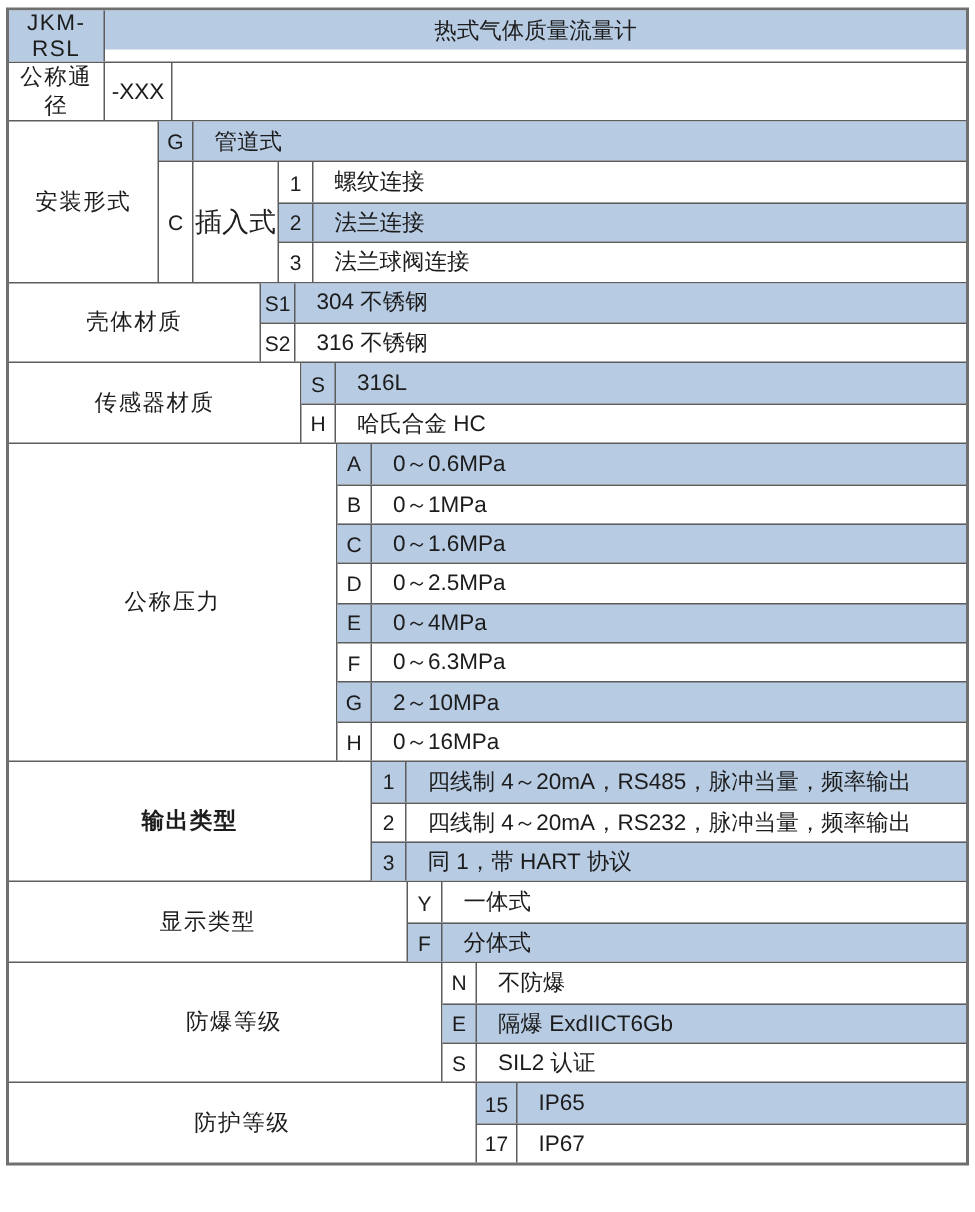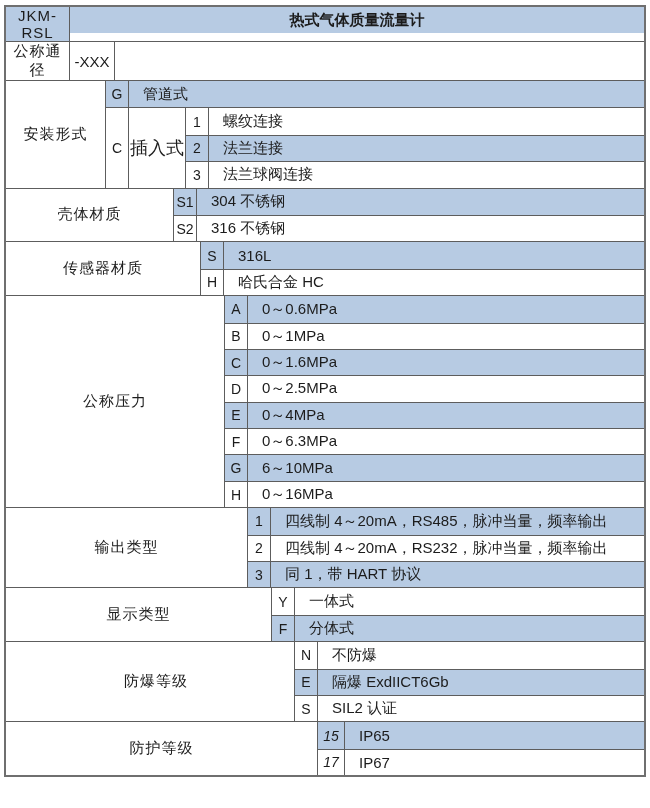--- a/index.html
+++ b/index.html
@@ -22,30 +22,30 @@
   .sect:first-child { border-top:none; }
   .cell { display:flex; align-items:center; }
   .lab  { flex:0 0 auto; justify-content:center; text-align:center;
           border-right:1px solid var(--bd); font-size:15px; letter-spacing:1px; }
   .opts { flex:1 1 auto; display:flex; flex-direction:column; min-width:0; }
   .opt  { display:flex; height:var(--rh); border-top:1px solid var(--bd); }
   .opts > .opt:first-child { border-top:none; }
   .csub { display:flex; flex:1 1 auto; border-top:1px solid var(--bd); }
   .code { flex:0 0 auto; width:23px; justify-content:center;
           border-right:1px solid var(--bd); font-size:14px; }
-  .code.wide { width:27px;font-style:italic; }
+  .code.wide { width:27px; }
   .ins  { flex:0 0 auto; width:57px; justify-content:center;
           border-right:1px solid var(--bd); font-size:18px; }
   .desc { flex:1 1 auto; min-width:0; padding-left:14px; font-size:15px; white-space:nowrap; }
-  .desc.ctr { justify-content:center; padding-left:0;font-weight:bold; }
+  .desc.ctr { justify-content:center; padding-left:0; }
   .b { background:var(--blue); }
   
   .w-model{width:64px;} .w-xxx{width:45px; justify-content:center; letter-spacing:0;}
   .w1{width:100px;} .w2{width:147px;} .w3{width:168px;} .w4{width:195px;}
-  .w5{width:219px;} .w6{width:242px;} .w7{width:266px;} .w8{width:289px;padding-left:12px;} .w9{width:312px;}
+  .w5{width:219px;} .w6{width:242px;font-weight:bold;} .w7{width:266px;} .w8{width:289px;padding-left:12px;} .w9{width:312px;}
 </style>
 </head>
 <body>
 
 <div class="tbl">
 
   <div class="sect">
     <div class="cell lab w-model b">JKM-RSL</div>
     <div class="opts">
       <div class="opt b">
@@ -138,21 +138,21 @@
       <div class="opt b">
         <div class="cell code">E</div>
         <div class="cell desc">0～4MPa</div>
       </div>
       <div class="opt">
         <div class="cell code">F</div>
         <div class="cell desc">0～6.3MPa</div>
       </div>
       <div class="opt b">
         <div class="cell code">G</div>
-        <div class="cell desc">6～10MPa</div>
+        <div class="cell desc">2～10MPa</div>
       </div>
       <div class="opt">
         <div class="cell code">H</div>
         <div class="cell desc">0～16MPa</div>
       </div>
     </div>
   </div>
 
   <div class="sect">
     <div class="cell lab w6">输出类型</div>

